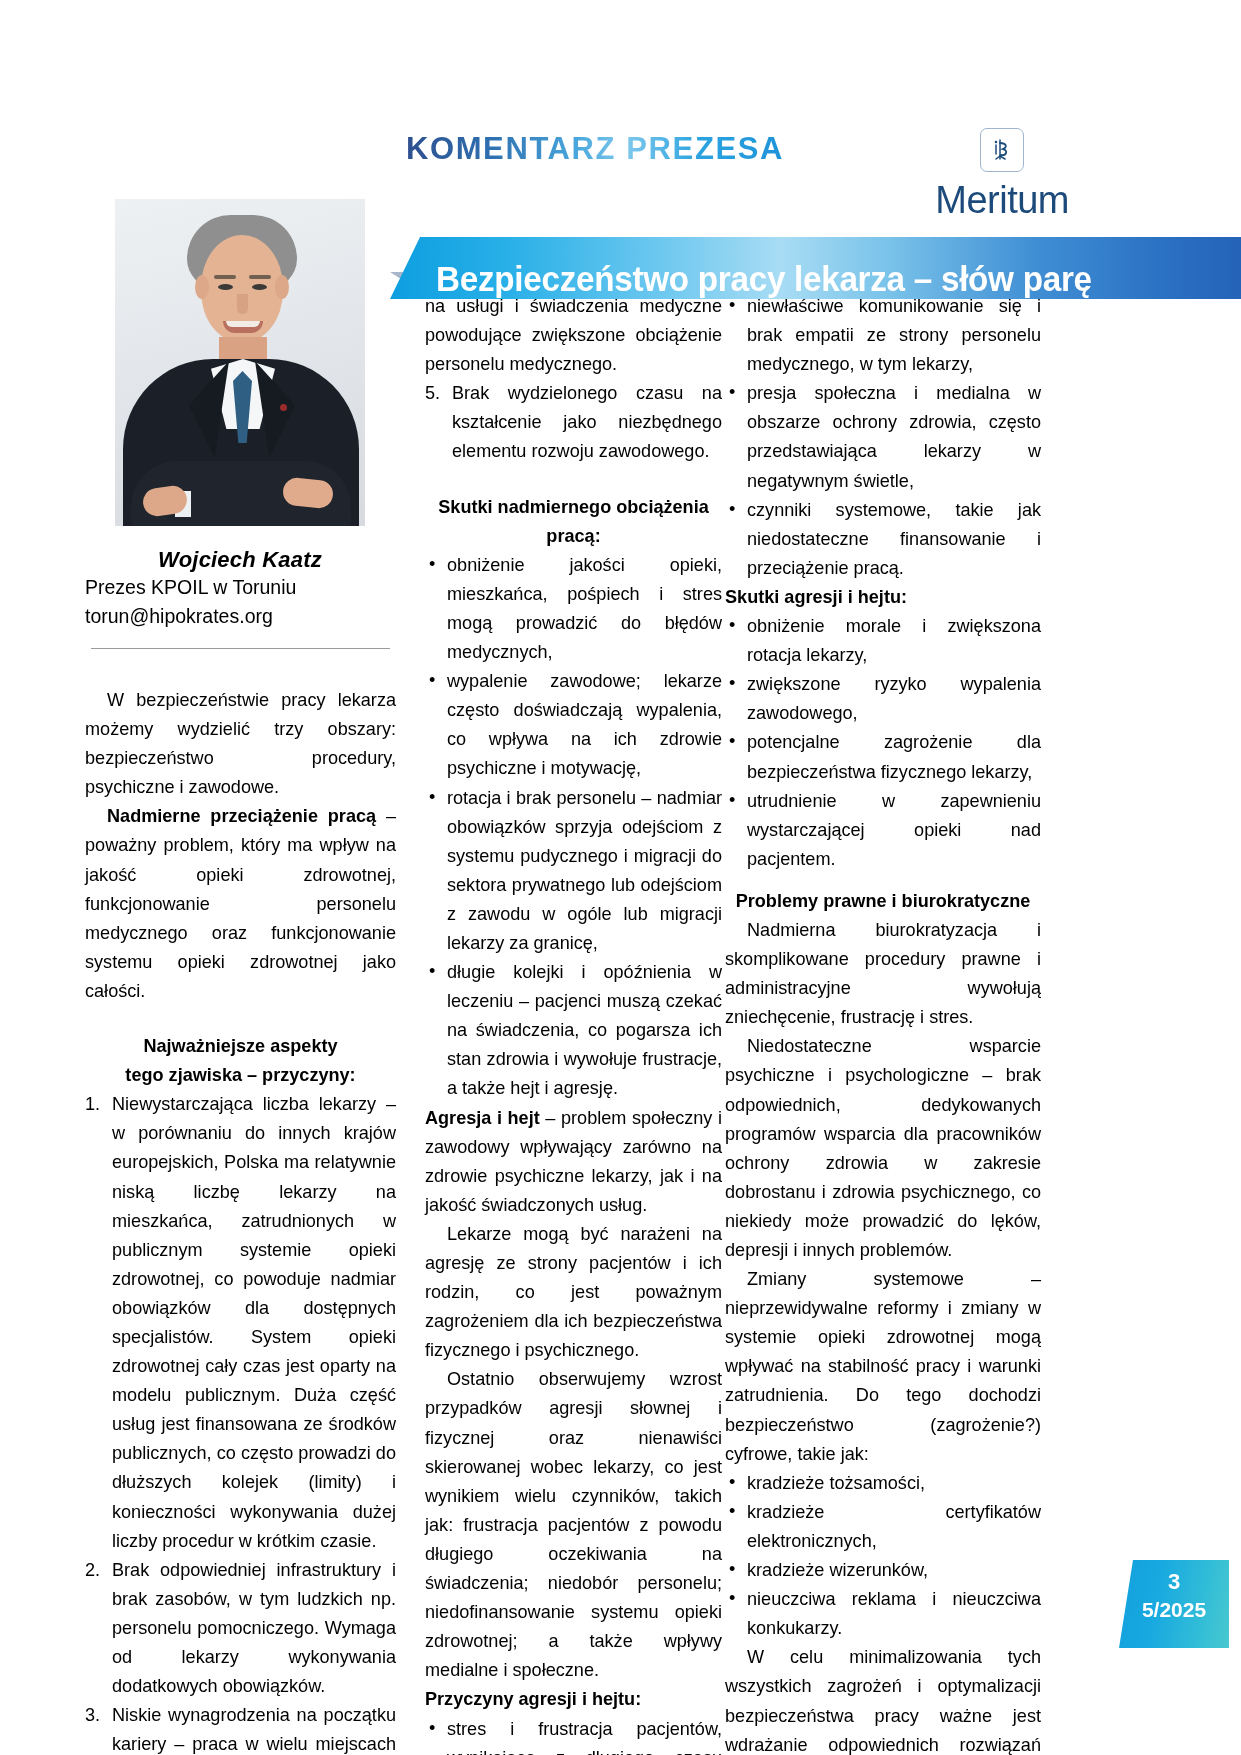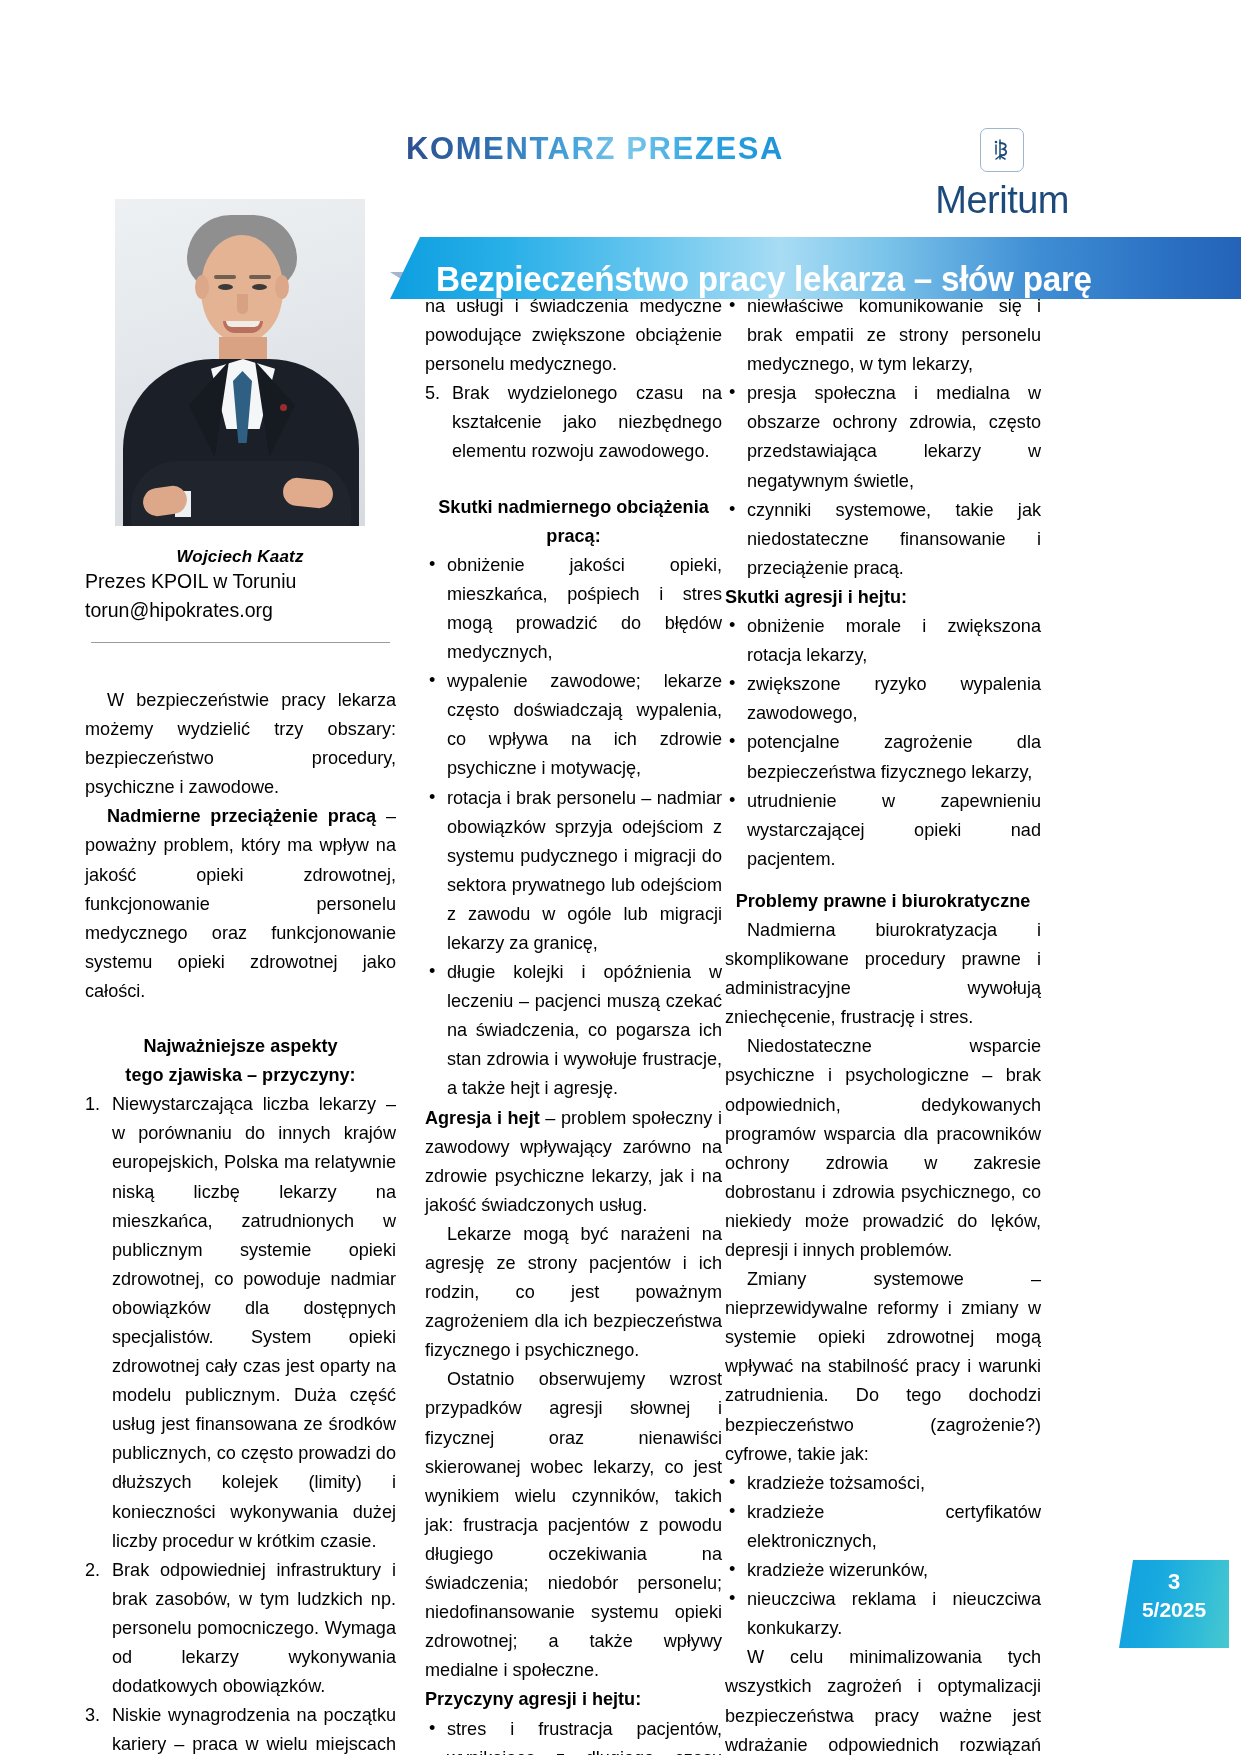--- a/index.html
+++ b/index.html
@@ -140,21 +140,21 @@
   .ph-lapel-r { position:absolute; left:140px; top:162px; width:40px; height:96px; background:#161a21; -webkit-clip-path: polygon(0 0, 36% 100%, 100% 46%); clip-path: polygon(0 0, 36% 100%, 100% 46%); }
   .ph-pin { position:absolute; left:165px; top:205px; width:7px; height:7px; border-radius:50%; background:#9c2b2b; }
   .ph-arms { position:absolute; left:16px; top:262px; width:220px; height:70px; background:#20242c; border-radius:46px 46px 10px 10px; }
   .ph-hand-l { position:absolute; left:28px; top:288px; width:44px; height:28px; border-radius:16px; background:#dda88a; transform: rotate(-8deg); }
   .ph-hand-r { position:absolute; left:168px; top:280px; width:50px; height:28px; border-radius:16px; background:#e0ab8d; transform: rotate(6deg); }
   .ph-cuff { position:absolute; left:60px; top:292px; width:16px; height:26px; background:#eef1f3; }
 
   .author-name {
     margin-top: 21px;
     text-align: center;
-    font-size: 17px;
+    font-size: 22px;
     font-weight: bold;
     font-style: italic;
     letter-spacing: .2px;
   }
   .author-role, .author-mail {
     font-size: 19.5px;
     line-height: 29px;
   }
   .author-rule {
     margin: 17px auto 0 auto;

